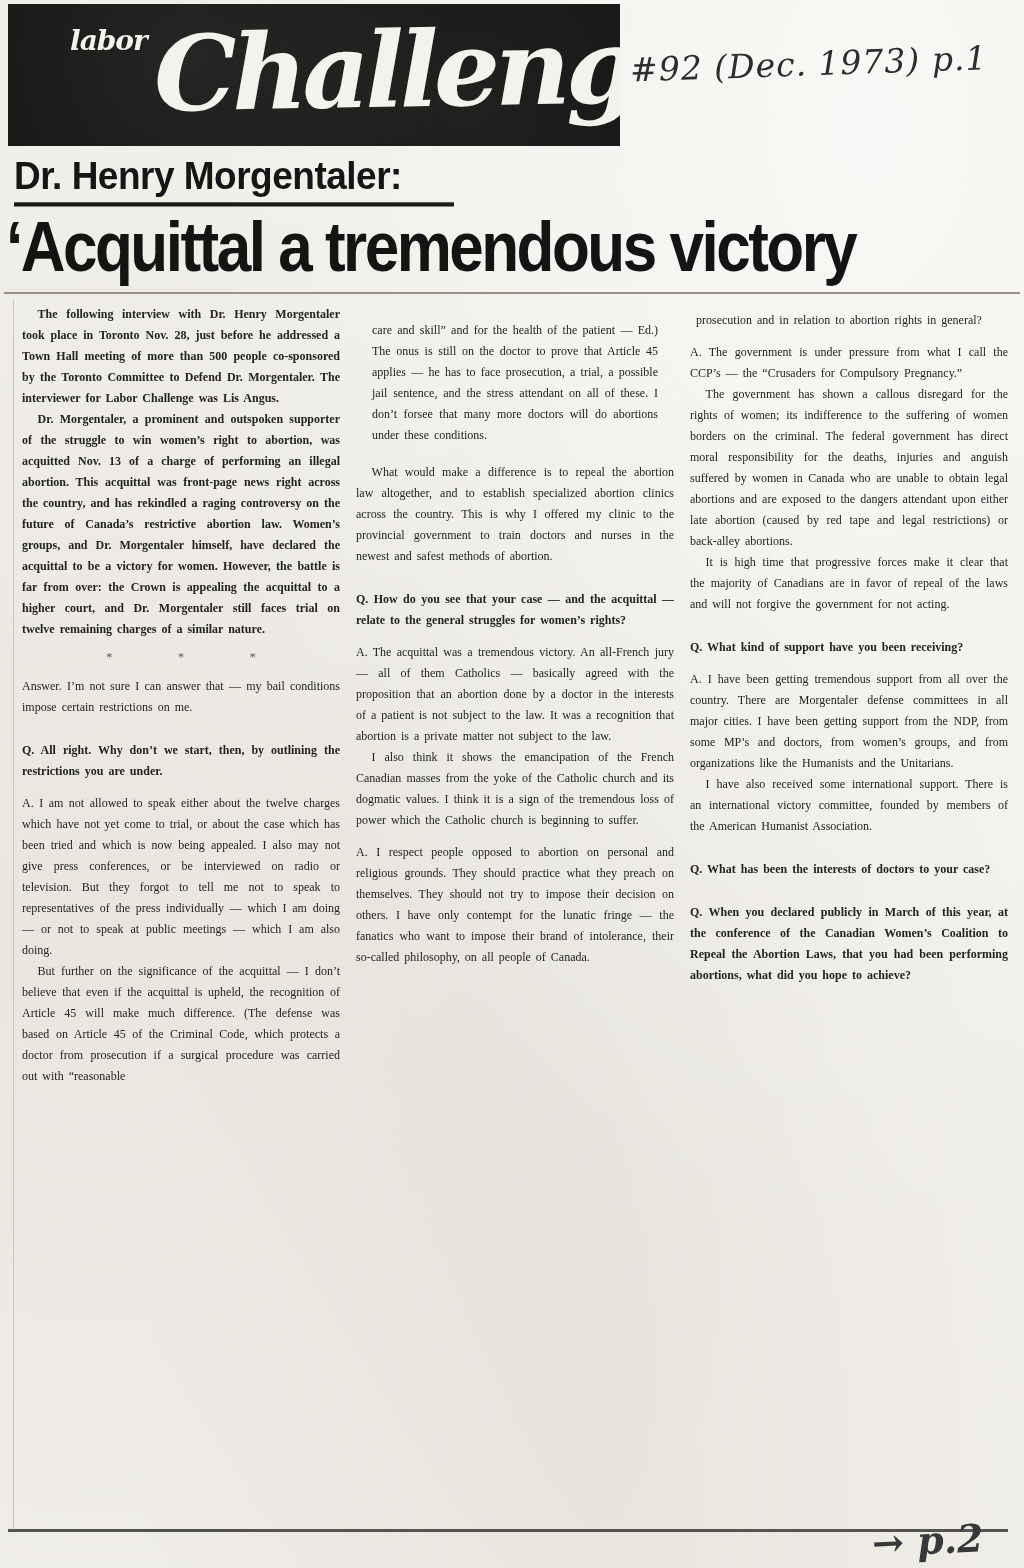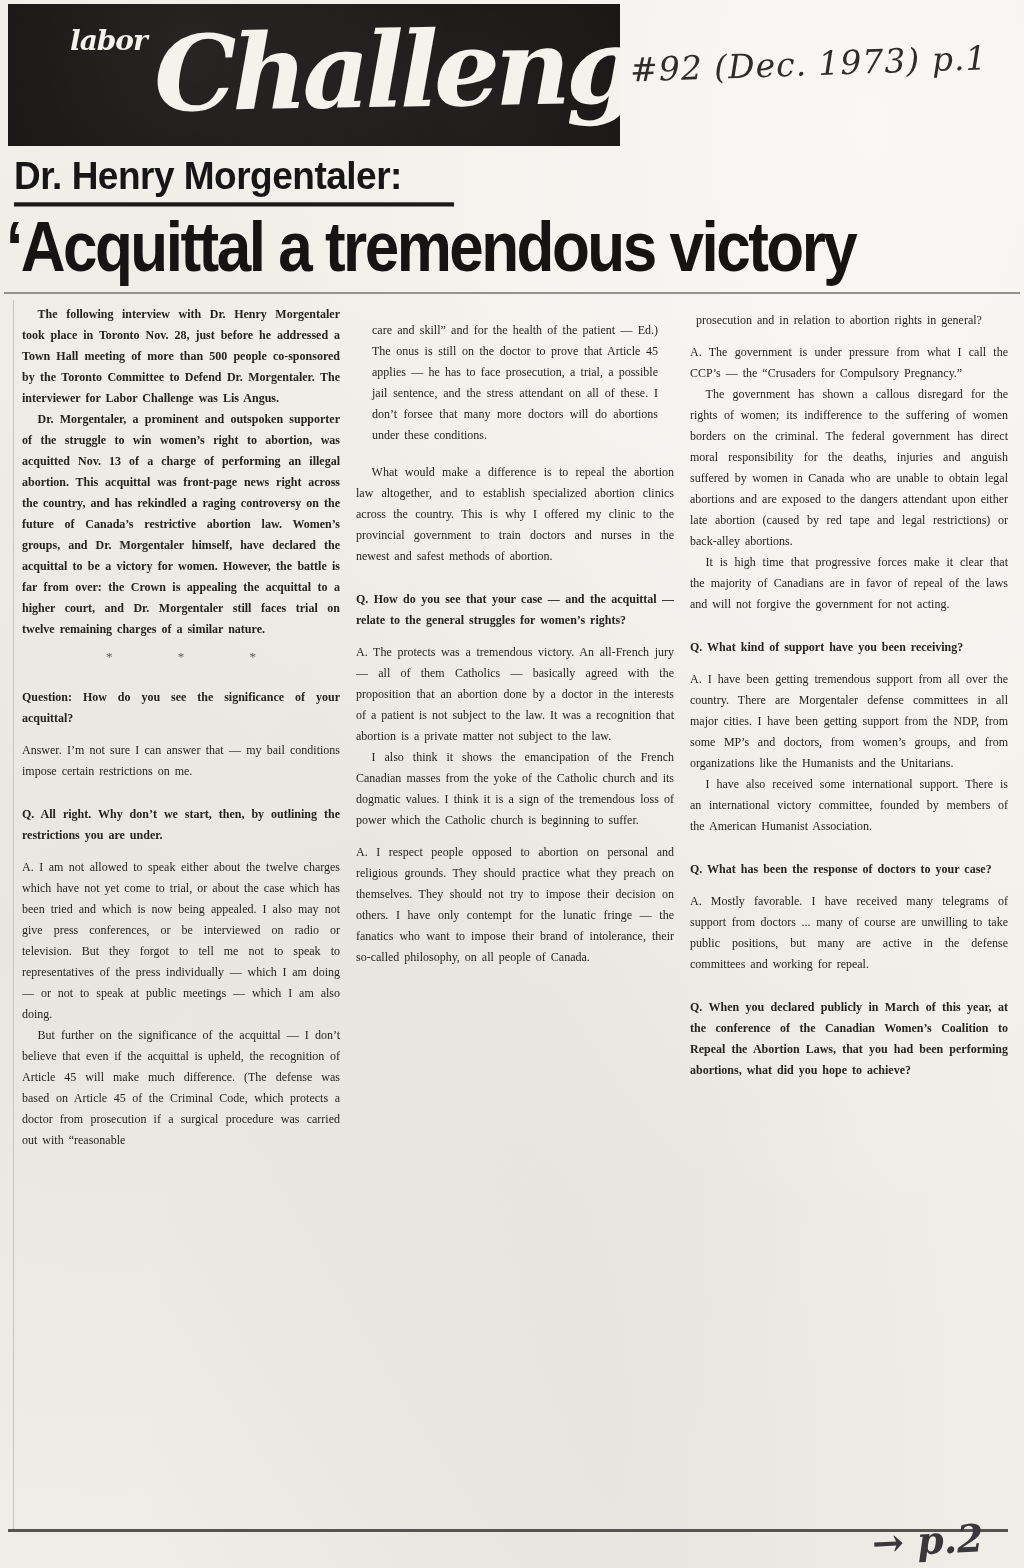--- a/index.html
+++ b/index.html
@@ -94,44 +94,42 @@
 
   <h1 class="headline">‘Acquittal a tremendous victory</h1>
   <div class="headline-rule"></div>
   <div class="edge-line"></div>
 
   <div class="columns">
     <div class="col">
         <p class="para intro">The following interview with Dr. Henry Morgentaler took place in Toronto Nov. 28, just before he addressed a Town Hall meeting of more than 500 people co-sponsored by the Toronto Committee to Defend Dr. Morgentaler. The interviewer for Labor Challenge was Lis Angus.</p>
         <p class="para intro">Dr. Morgentaler, a prominent and outspoken supporter of the struggle to win women’s right to abortion, was acquitted Nov. 13 of a charge of performing an illegal abortion. This acquittal was front-page news right across the country, and has rekindled a raging controversy on the future of Canada’s restrictive abortion law. Women’s groups, and Dr. Morgentaler himself, have declared the acquittal to be a victory for women. However, the battle is far from over: the Crown is appealing the acquittal to a higher court, and Dr. Morgentaler still faces trial on twelve remaining charges of a similar nature.</p>
         <p class="para separator">* * *</p>
-        <p class="para question">Question: How do you see the significance of your acquittal?</p>
         <p class="para answer">Answer. I’m not sure I can answer that — my bail conditions impose certain restrictions on me.</p>
         <p class="para question">Q. All right. Why don’t we start, then, by outlining the restrictions you are under.</p>
         <p class="para answer">A. I am not allowed to speak either about the twelve charges which have not yet come to trial, or about the case which has been tried and which is now being appealed. I also may not give press conferences, or be interviewed on radio or television. But they forgot to tell me not to speak to representatives of the press individually — which I am doing — or not to speak at public meetings — which I am also doing.</p>
         <p class="para a-follow">But further on the significance of the acquittal — I don’t believe that even if the acquittal is upheld, the recognition of Article 45 will make much difference. (The defense was based on Article 45 of the Criminal Code, which protects a doctor from prosecution if a surgical procedure was carried out with “reasonable</p>
       </div>
     <div class="col">
         <p class="para a-cont">care and skill” and for the health of the patient — Ed.) The onus is still on the doctor to prove that Article 45 applies — he has to face prosecution, a trial, a possible jail sentence, and the stress attendant on all of these. I don’t forsee that many more doctors will do abortions under these conditions.</p>
         <p class="para a-follow">What would make a difference is to repeal the abortion law altogether, and to establish specialized abortion clinics across the country. This is why I offered my clinic to the provincial government to train doctors and nurses in the newest and safest methods of abortion.</p>
         <p class="para question">Q. How do you see that your case — and the acquittal — relate to the general struggles for women’s rights?</p>
-        <p class="para answer">A. The protects was a tremendous victory. An all-French jury — all of them Catholics — basically agreed with the proposition that an abortion done by a doctor in the interests of a patient is not subject to the law. It was a recognition that abortion is a private matter not subject to the law.</p>
+        <p class="para answer">A. The acquittal was a tremendous victory. An all-French jury — all of them Catholics — basically agreed with the proposition that an abortion done by a doctor in the interests of a patient is not subject to the law. It was a recognition that abortion is a private matter not subject to the law.</p>
         <p class="para a-follow">I also think it shows the emancipation of the French Canadian masses from the yoke of the Catholic church and its dogmatic values. I think it is a sign of the tremendous loss of power which the Catholic church is beginning to suffer.</p>
         <p class="para answer">A. I respect people opposed to abortion on personal and religious grounds. They should practice what they preach on themselves. They should not try to impose their decision on others. I have only contempt for the lunatic fringe — the fanatics who want to impose their brand of intolerance, their so-called philosophy, on all people of Canada.</p>
       </div>
     <div class="col">
         <p class="para q-cont">prosecution and in relation to abortion rights in general?</p>
         <p class="para answer">A. The government is under pressure from what I call the CCP’s — the “Crusaders for Compulsory Pregnancy.”</p>
         <p class="para a-follow">The government has shown a callous disregard for the rights of women; its indifference to the suffering of women borders on the criminal. The federal government has direct moral responsibility for the deaths, injuries and anguish suffered by women in Canada who are unable to obtain legal abortions and are exposed to the dangers attendant upon either late abortion (caused by red tape and legal restrictions) or back-alley abortions.</p>
         <p class="para a-follow">It is high time that progressive forces make it clear that the majority of Canadians are in favor of repeal of the laws and will not forgive the government for not acting.</p>
         <p class="para question">Q. What kind of support have you been receiving?</p>
         <p class="para answer">A. I have been getting tremendous support from all over the country. There are Morgentaler defense committees in all major cities. I have been getting support from the NDP, from some MP’s and doctors, from women’s groups, and from organizations like the Humanists and the Unitarians.</p>
         <p class="para a-flag">I have also received some international support. There is an international victory committee, founded by members of the American Humanist Association.</p>
-        <p class="para question">Q. What has been the response of doctors to your case?</p>
-        <p class="para answer">A. Mostly favorable. I have received many telegrams of support from doctors ... many of course are unwilling to take public positions, but many are active in the defense committees and working for repeal.</p>
+        <p class="para question">Q. What has been the interests of doctors to your case?</p>
         <p class="para question">Q. When you declared publicly in March of this year, at the conference of the Canadian Women’s Coalition to Repeal the Abortion Laws, that you had been performing abortions, what did you hope to achieve?</p>
       </div>
   </div>
 
   <div class="bottom-rule"></div>
   <div class="hand-bottom">→ p.2</div>
 
 </div>
 
 </body></html>

